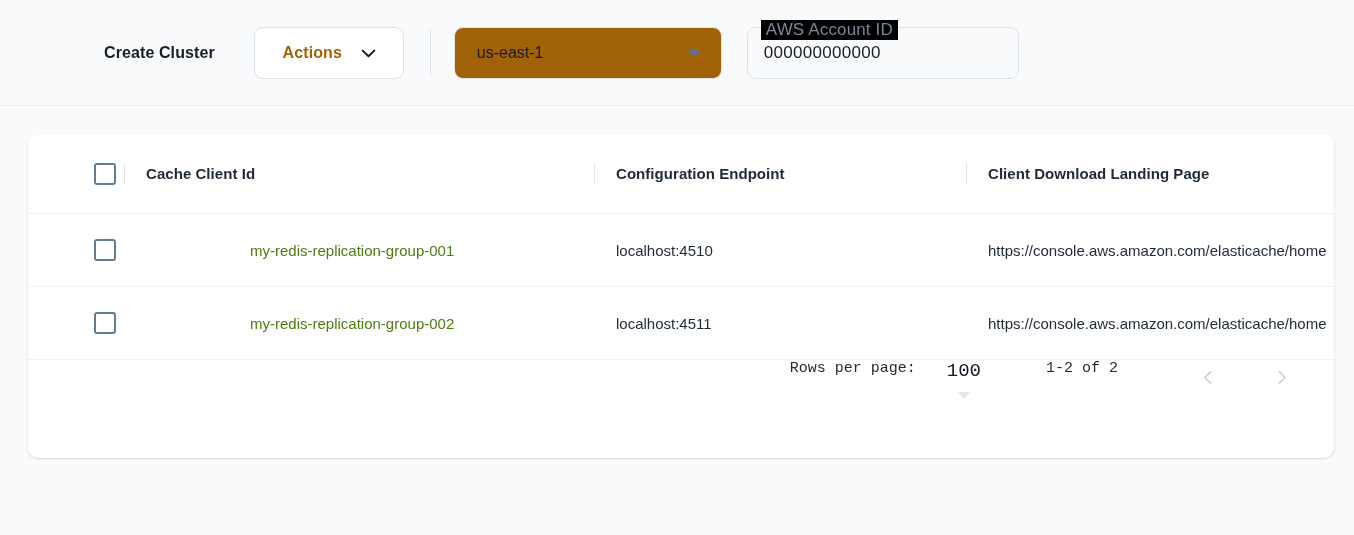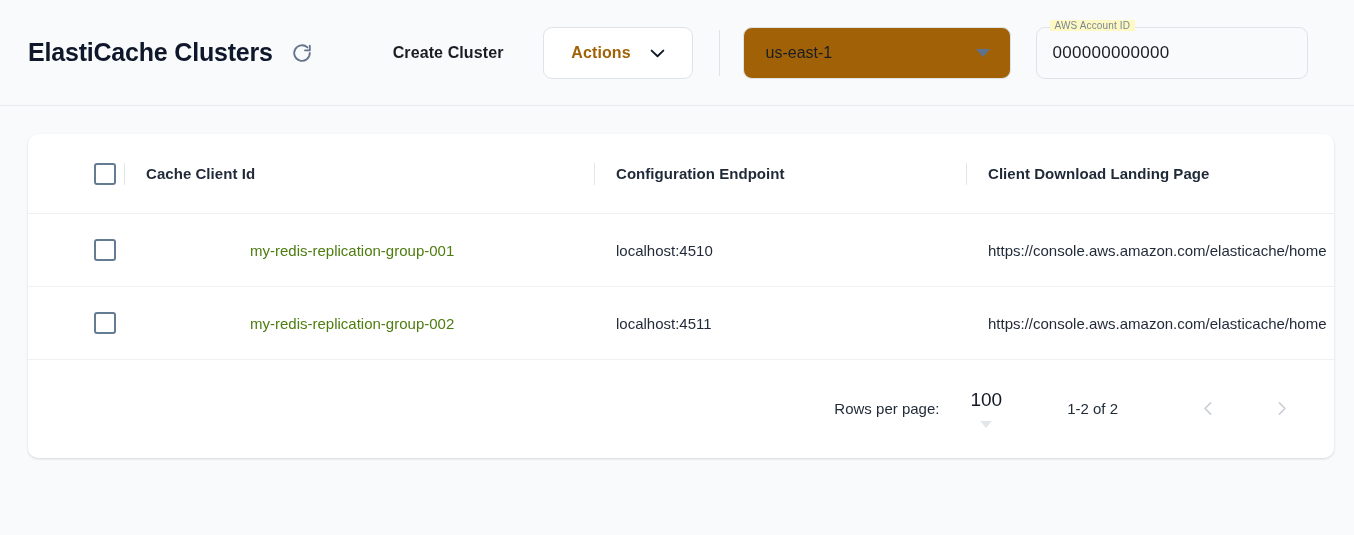--- a/index.html
+++ b/index.html
@@ -150,23 +150,23 @@
     background: transparent;
     position: relative;
     display: flex;
     align-items: center;
     padding: 0 16px;
   }
   .account-field .fl-label {
     position: absolute;
     top: -8px;
     left: 13px;
-    background: #fef9c3;
+    background: #000000;
     padding: 0 5px;
-    font-size: 10px;
+    font-size: 17px;
     color: #7b8794;
     letter-spacing: 0.15px;
   }
   .account-field .fl-value {
     font-size: 17px;
     color: #1a1d23;
     letter-spacing: 0.3px;
   }
 
   
@@ -261,25 +261,26 @@
     font-size: 15px;
     color: #1f2937;
     width: 368px;
     overflow: hidden;
     text-overflow: clip;
   }
 
   
   .pagination {
     display: flex;
-    align-items: center;
+    align-items: flex-start;
     justify-content: flex-end;
     height: 97px;
     padding-right: 36px;
     gap: 15px;
+    font-family: Liberation Mono, monospace;
   }
   .rpp-label {
     font-size: 15px;
     color: #1f2937;
     margin-right: 16px;
   }
   .rpp-select {
     display: flex;
     align-items: center;
     gap: 10px;
@@ -318,29 +319,20 @@
   .pg-btn + .pg-btn { margin-left: 24px; }
   .pg-btn svg { display: block; }
 </style>
 </head>
 <body>
 
 <div class="app">
 
   <div class="header">
 
-    <div class="title-group">
-      <div class="page-title">ElastiCache Clusters</div>
-      <button class="refresh-btn" aria-label="refresh">
-        <svg width="22" height="22" viewBox="0 0 24 24" fill="none" stroke="currentColor" stroke-width="2" stroke-linecap="round" stroke-linejoin="round">
-          <path d="M20.5 12a8.5 8.5 0 1 1-2.6-6.1"></path>
-          <polyline points="20.5 4 20.5 9.2 15.3 9.2"></polyline>
-        </svg>
-      </button>
-    </div>
 
     <button class="create-btn">Create Cluster</button>
 
     <div class="actions-btn">
       <span class="label">Actions</span>
       <span class="chev-down">
         <svg width="15" height="9" viewBox="0 0 16 10" fill="none" stroke="currentColor" stroke-width="2.1" stroke-linecap="round" stroke-linejoin="round">
           <polyline points="1.5 1.8 8 8 14.5 1.8"></polyline>
         </svg>
       </span>

